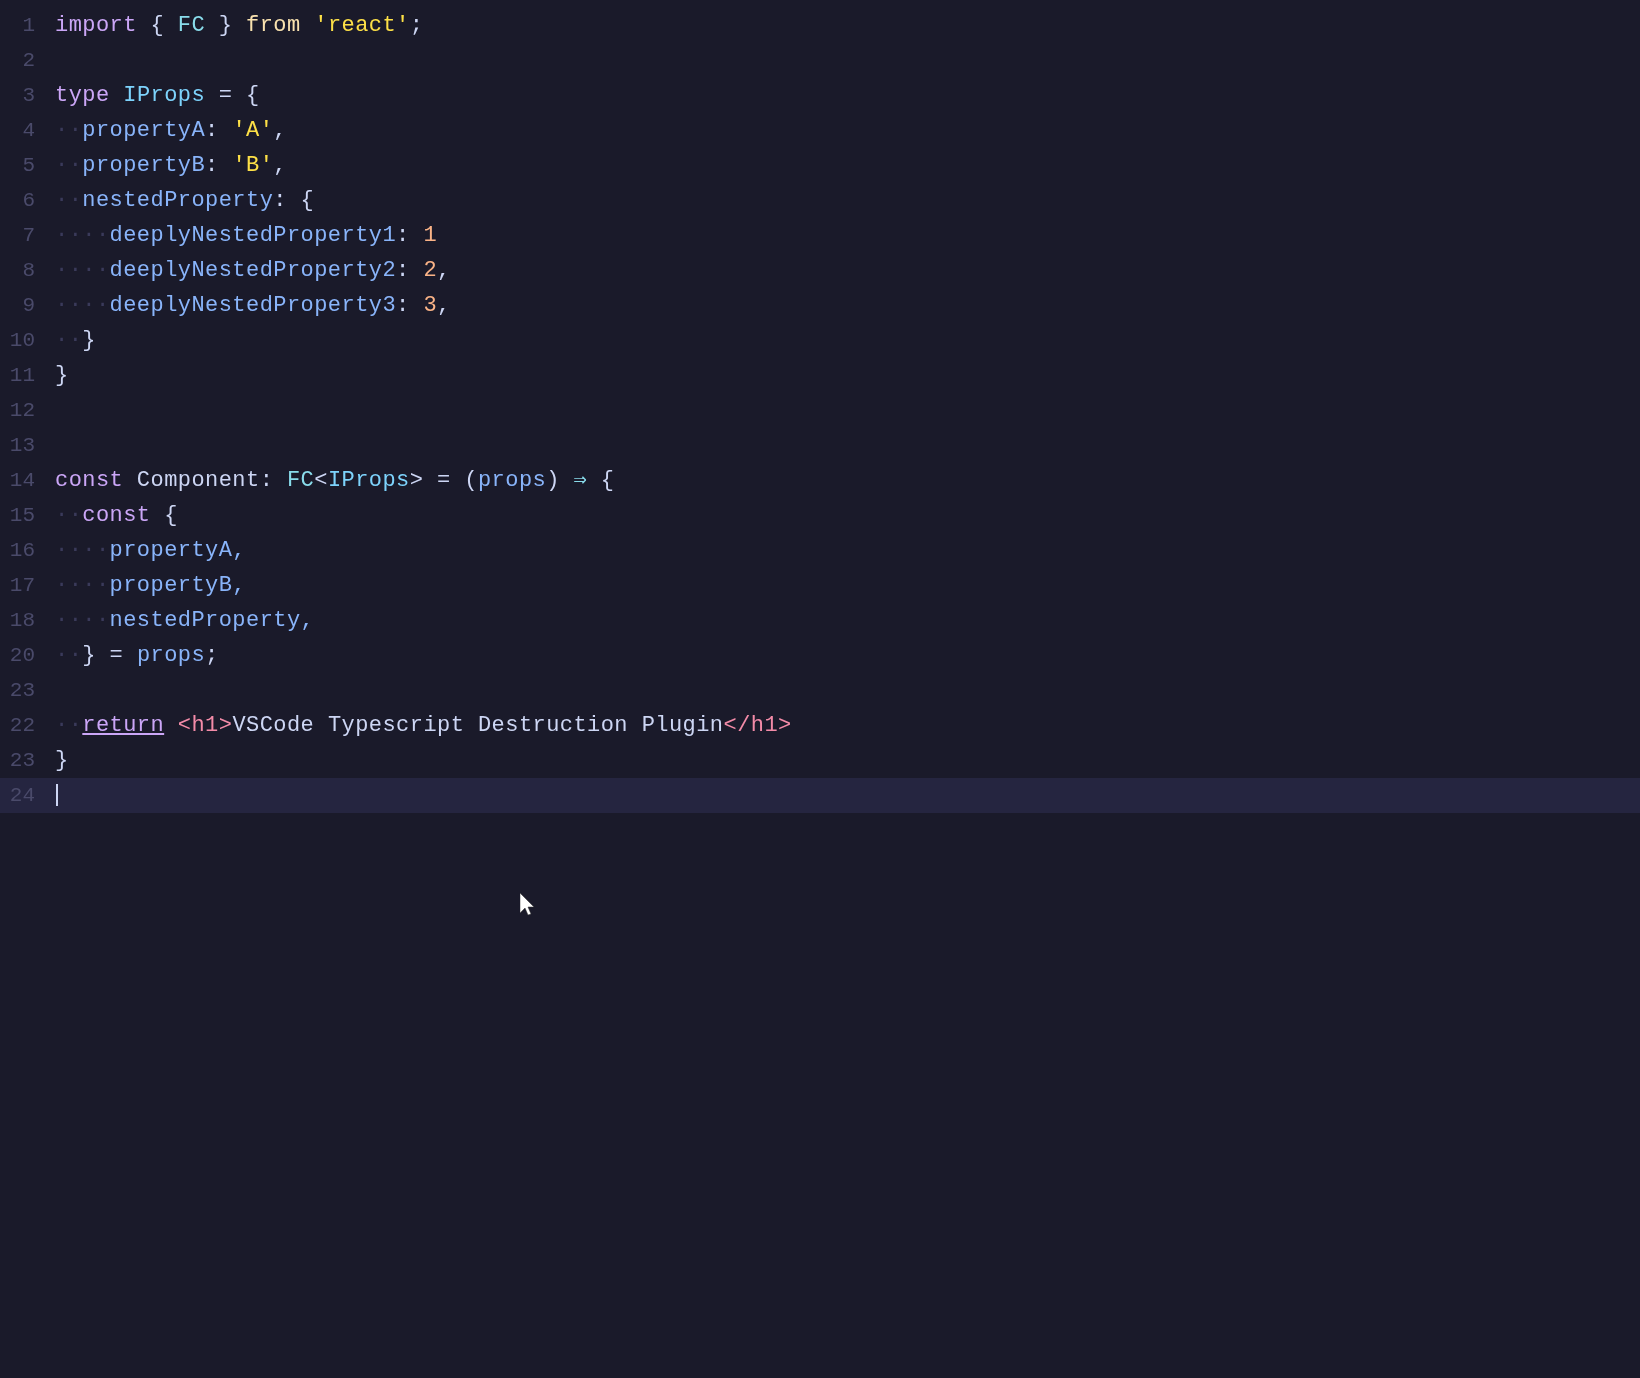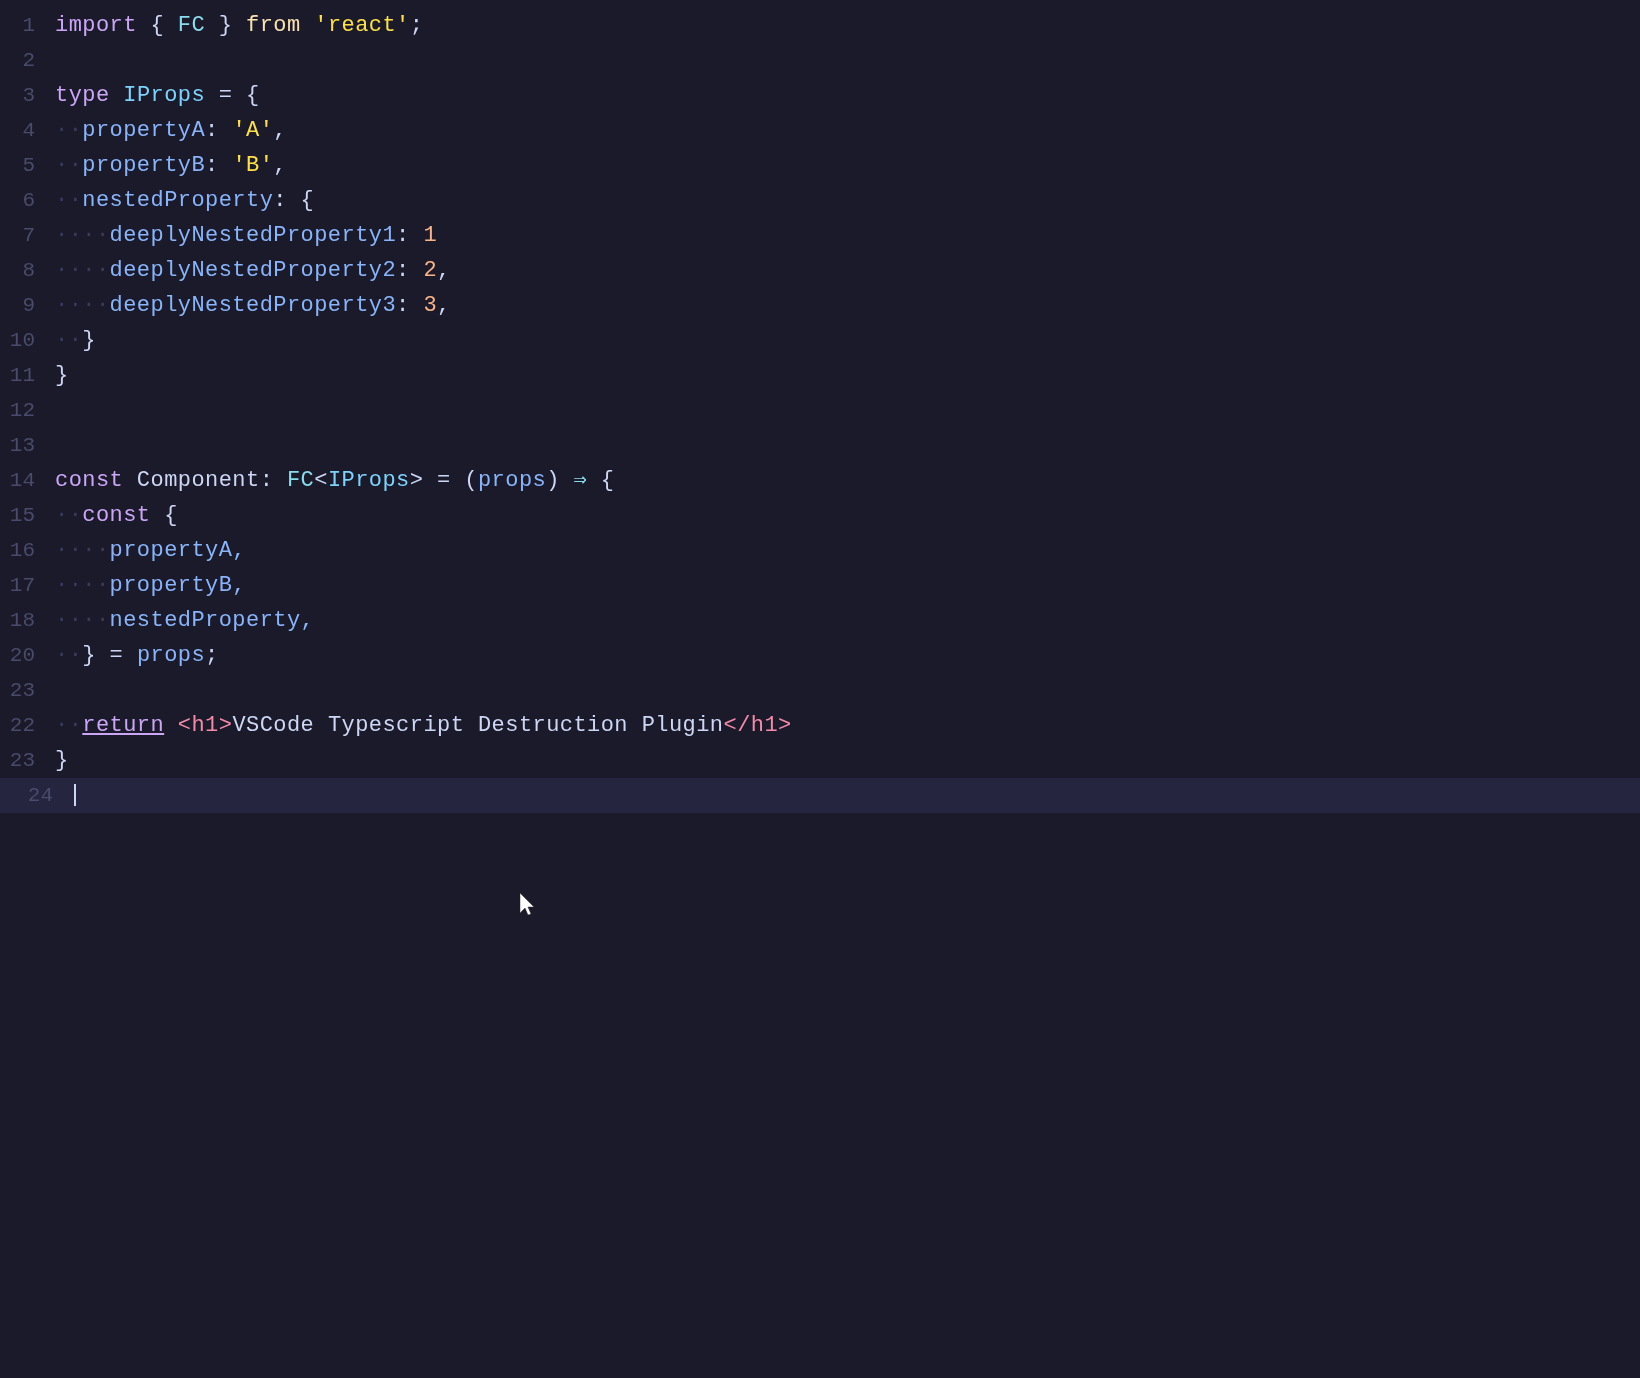--- a/index.html
+++ b/index.html
@@ -71,21 +71,20 @@
     .prop-name    { color: #89b4fa; margin-top: 12px; } 
     .punct        { color: #cdd6f4; } 
     .arrow        { color: #89dceb; } 
     .indent-dots  { color: #3a3a5a; }
     .tag          { color: #f38ba8; }
     .tag-inner    { color: #cdd6f4; }
     .from-kw      { color: #f9e2af; }
 
     .cursor-line {
       background-color: #252540;
-      padding-left: 18px;
     }
 
     .cursor {
       display: inline-block;
       width: 2px;
       height: 22px;
       background-color: #cdd6f4;
       vertical-align: middle;
       margin-left: 1px;
       animation: blink 1s step-end infinite;

